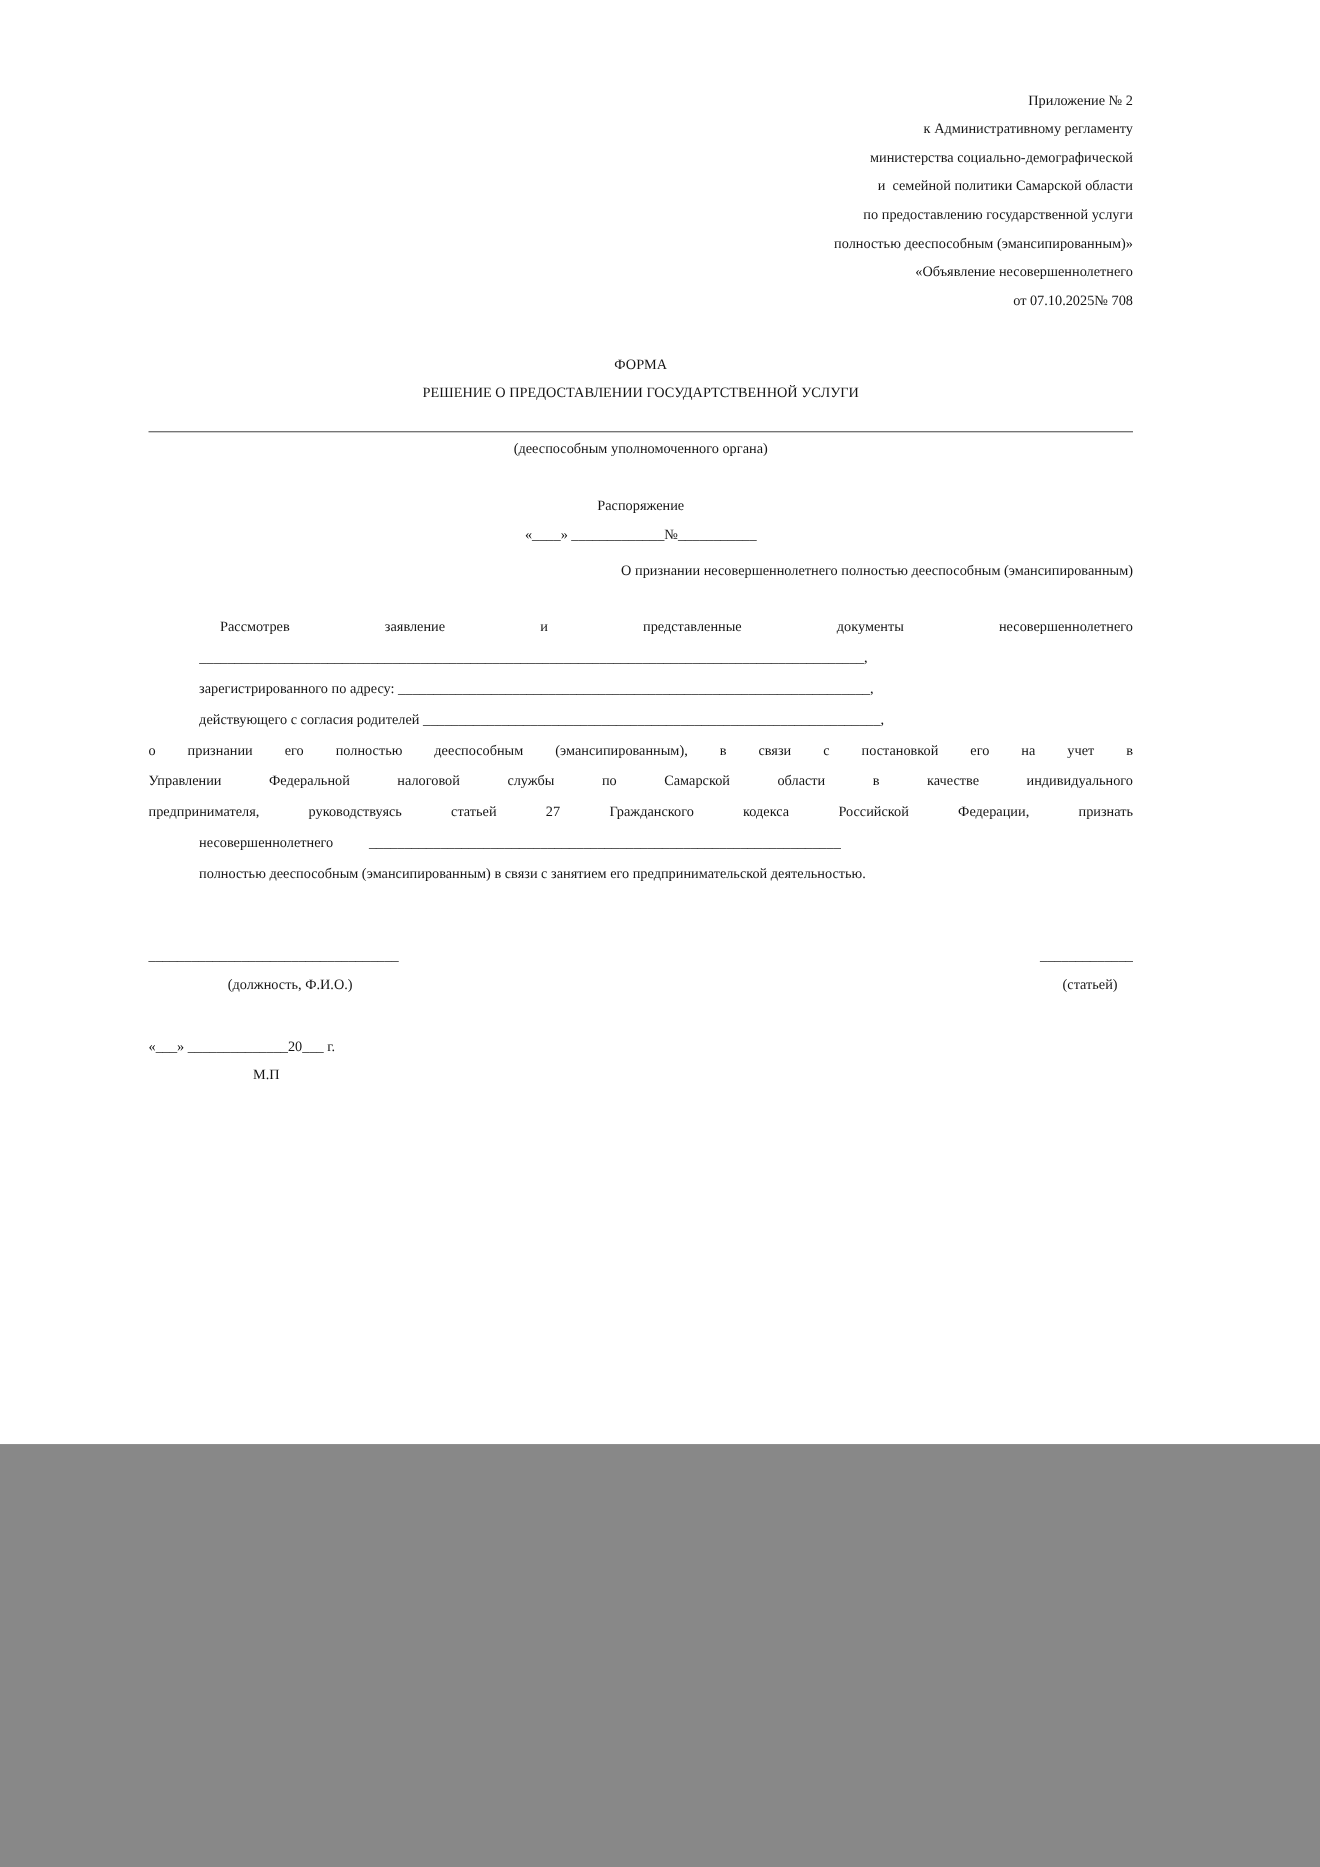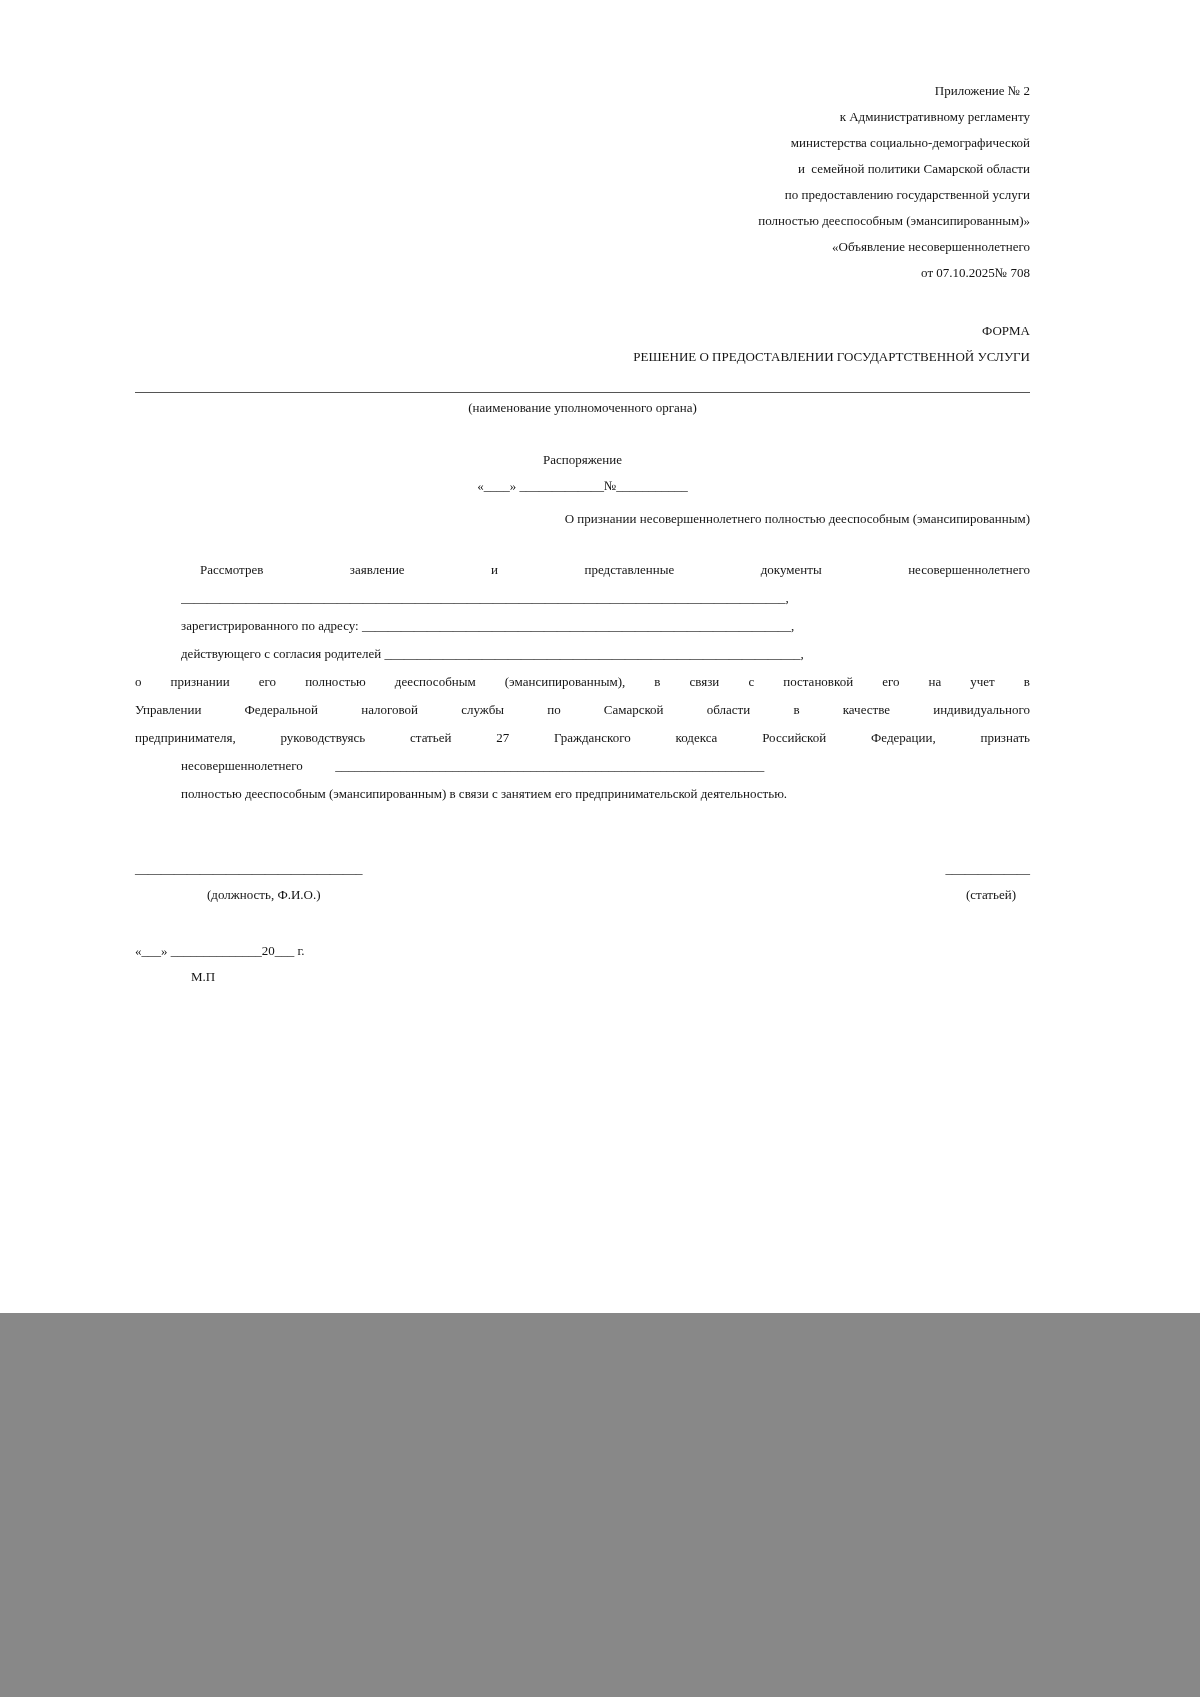--- a/index.html
+++ b/index.html
@@ -11,21 +11,21 @@
     background: #ffffff;
     color: #141414;
     font-family: Liberation Serif, serif;
     font-size: 13px;
     line-height: 26px;
     box-sizing: border-box;
     padding: 78px 170px 0 135px;
     overflow: hidden;
   }
   .hdr { text-align: right; white-space: pre; }
-  .center { text-align: right; }
+  .center { text-align: center; }
   .rule {
     border-bottom: 1px solid #555;
     height: 0;
     margin-top: 22px;
   }
   .caption-center { text-align: center; margin-top: 2px; }
   .order-heading { text-align: center; margin-top: 26px; }
   .order-dateline { text-align: center; white-space: pre; }
   .subject { text-align: right; margin-top: 7px; }
   .para { margin-top: 24px; }
@@ -51,21 +51,21 @@
   }
   .sig-captions {
     display: flex;
     justify-content: space-between;
     padding-left: 72px;
     padding-right: 14px;
     margin-top: 0px;
     gap: 20px;
   }
   .date-line { margin-top: 30px; white-space: pre; }
-  .stamp { margin-left: 56px; }
+  .stamp { margin-left: 95px; }
 </style>
 </head>
 <body>
 
 <div class="page">
 
   <div>
     <div class="hdr">Приложение № 2</div>
     <div class="hdr">к Административному регламенту</div>
     <div class="hdr">министерства социально-демографической</div>
@@ -73,21 +73,21 @@
     <div class="hdr">по предоставлению государственной услуги</div>
     <div class="hdr">полностью дееспособным (эмансипированным)»</div>
     <div class="hdr">«Объявление несовершеннолетнего</div>
     <div class="hdr">от 07.10.2025№ 708</div>
   </div>
 
   <div class="center" style="margin-top:32px;">ФОРМА</div>
   <div class="center">РЕШЕНИЕ О ПРЕДОСТАВЛЕНИИ ГОСУДАРТСТВЕННОЙ УСЛУГИ</div>
 
   <div class="rule"></div>
-  <div class="caption-center">(наименование уполномоченного органа)</div>
+  <div class="caption-center">(дееспособным уполномоченного органа)</div>
 
   <div class="order-heading">Распоряжение</div>
   <div class="order-dateline">«____» _____________№___________</div>
 
   <div class="subject">О признании несовершеннолетнего полностью дееспособным (эмансипированным)</div>
 
   <div class="para">
     <div class="pjust indent">Рассмотрев заявление и представленные документы несовершеннолетнего</div>
     <div class="pline">_____________________________________________________________________________________________,</div>
     <div class="pline">зарегистрированного по адресу: __________________________________________________________________,</div>

